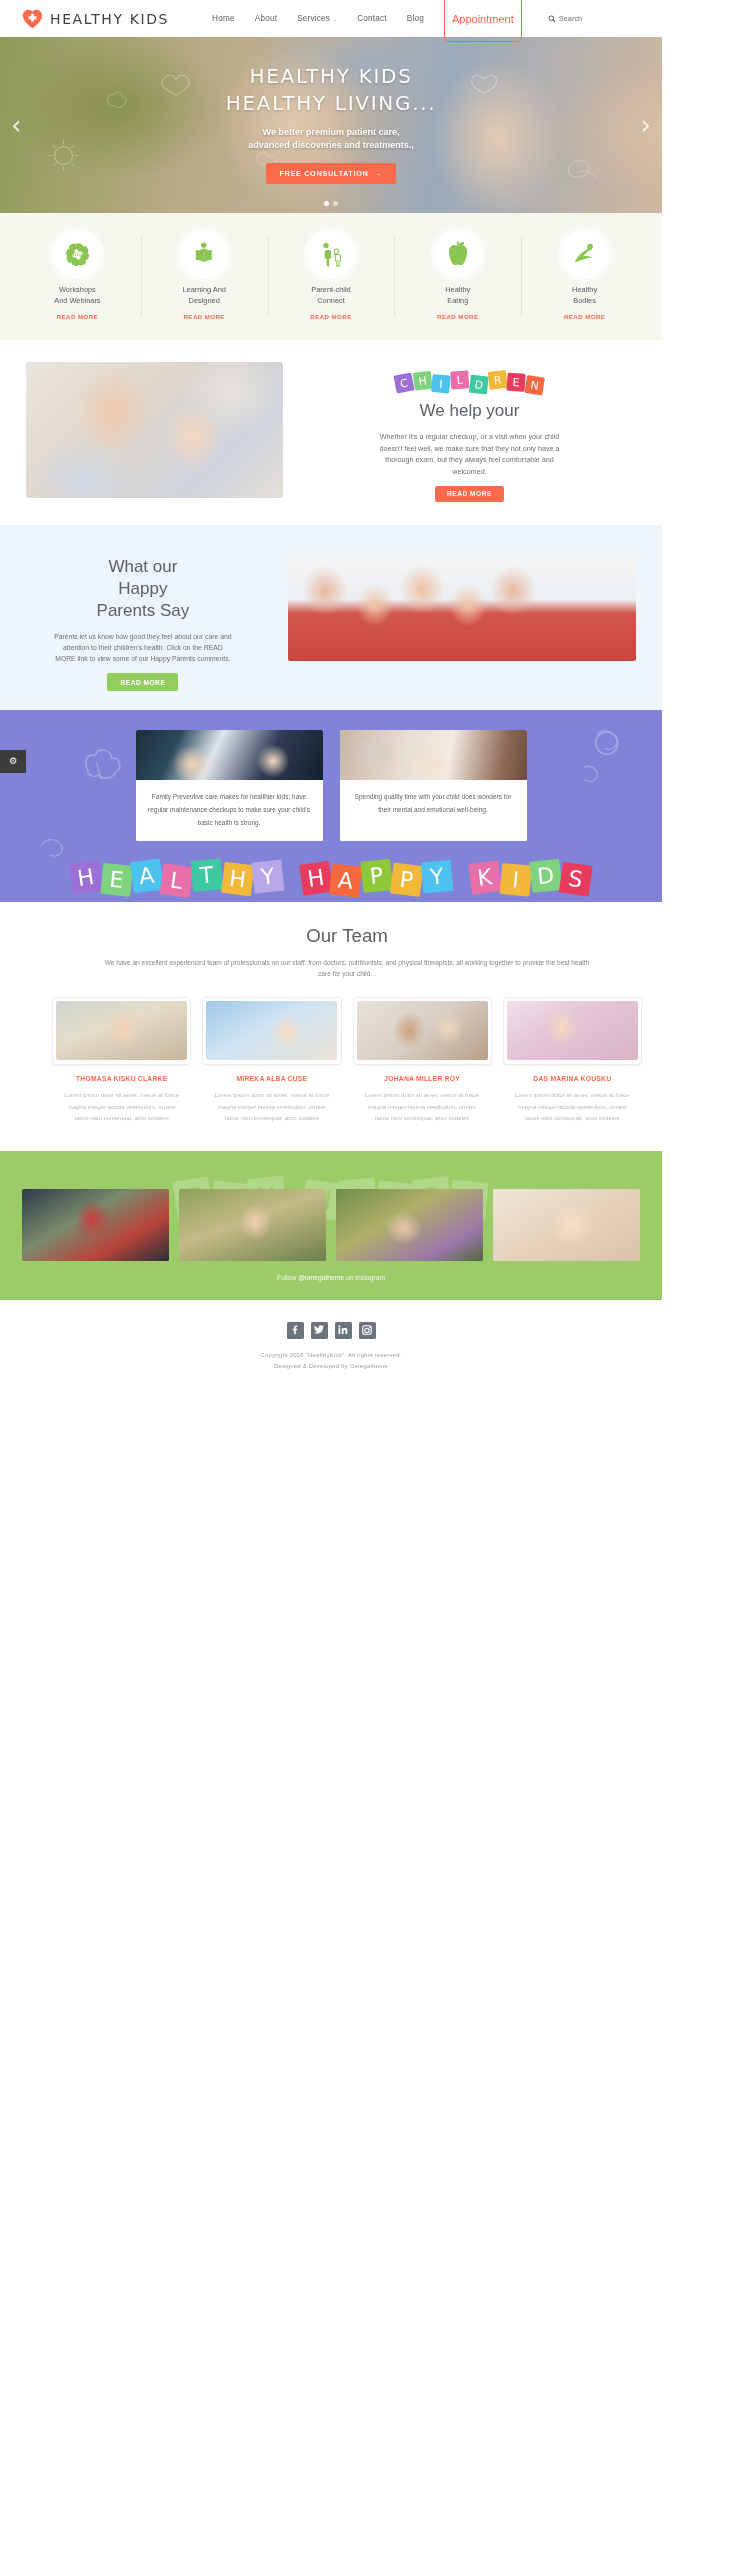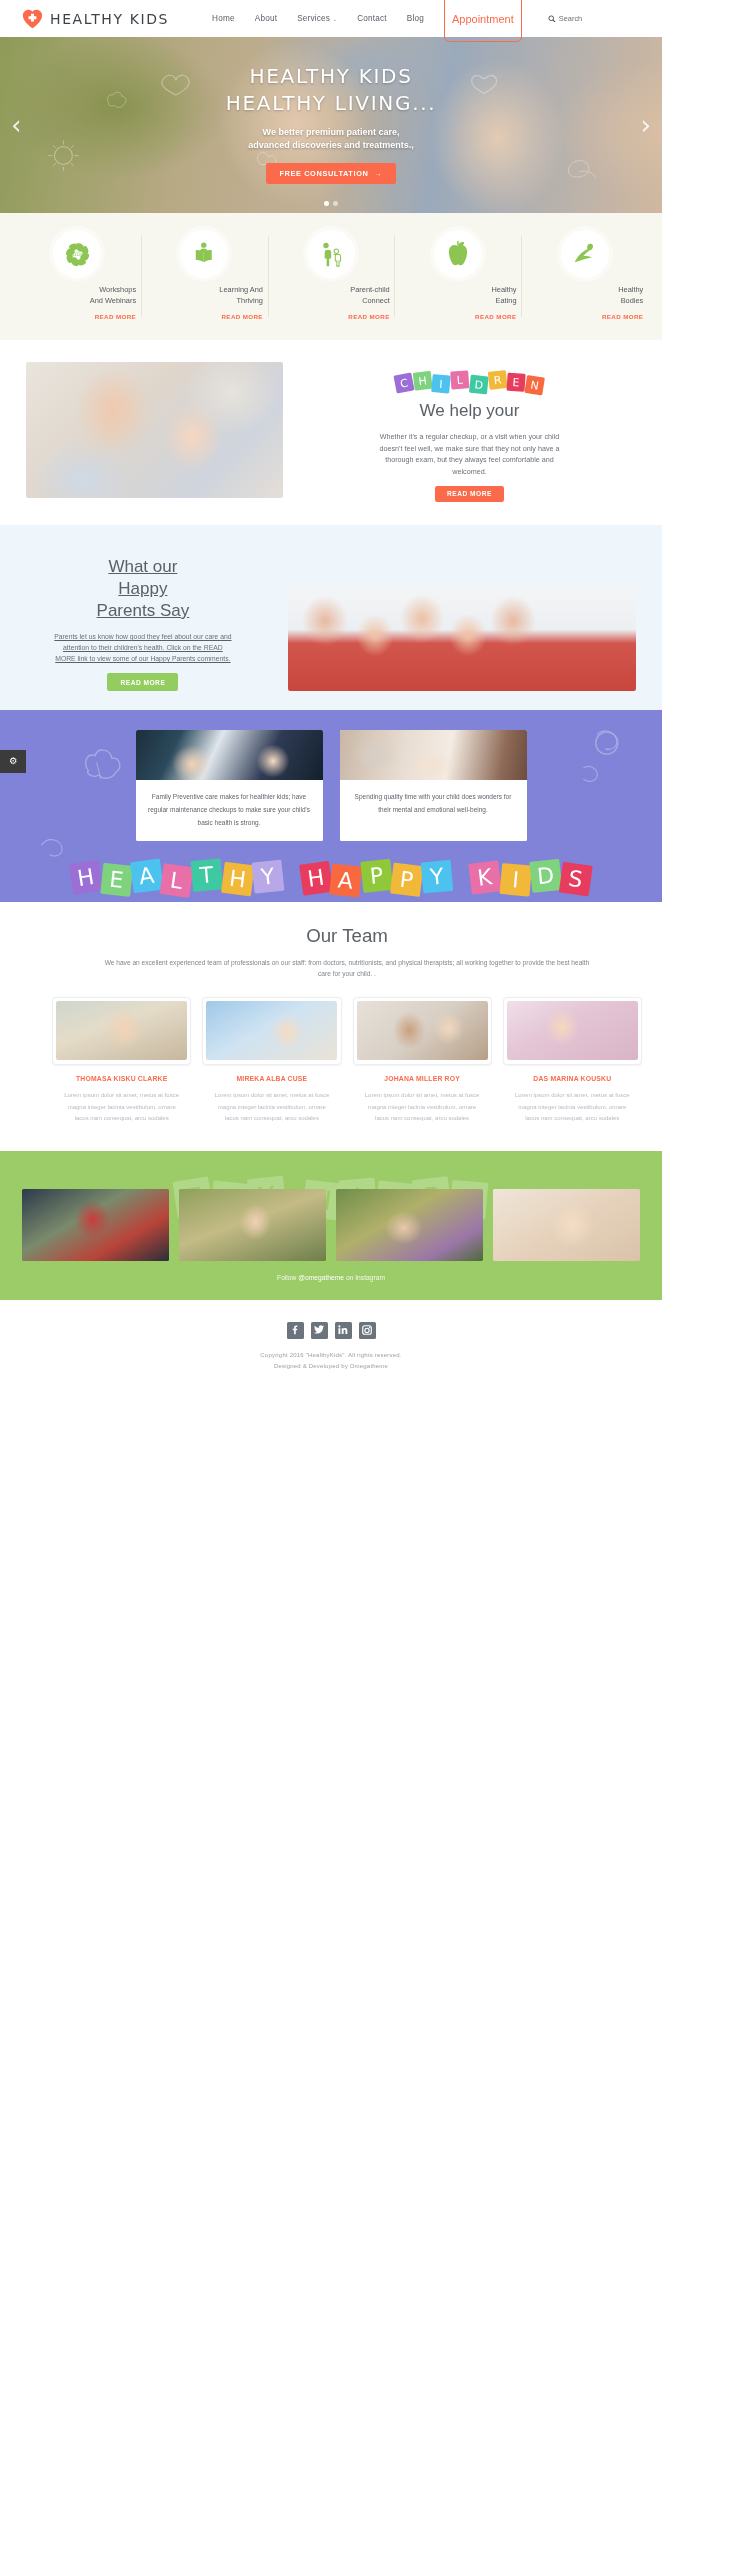--- a/index.html
+++ b/index.html
@@ -130,21 +130,21 @@
   .hero-dots .dot.active { background: #ffffff; }
 
   
   .features {
     background: #f7f6ef;
     padding: 17px 14px 20px;
     display: flex;
   }
   .feature {
     flex: 1;
-    text-align: right;
+    text-align: center;
     position: relative;
     padding: 0 4.7px;
   }
   .feature + .feature::before {
     content: "";
     position: absolute; left: 0; top: 6.2px; bottom: 3.1px;
     width: 0.8px; background: #e6e4d8;
   }
   .feat-circle {
     width: 48px; height: 48px; margin: 0 auto 7px;
@@ -202,22 +202,22 @@
   .btn-coral {
     display: inline-block; margin-top: 8.6px;
     background: #fb6a4a; color: #fff;
     font-size: 6.6px; font-weight: 700; letter-spacing: 0.5px;
     padding: 4.7px 12.4px; border-radius: 2.3px; cursor: pointer;
   }
 
   
   .parents-sec {
     background: #eef5fb;
-    display: flex; align-items: flex-end;
-    padding: 22px 26.4px 18.7px; gap: 29px; text-decoration: underline;
+    display: flex; align-items: flex-start;
+    padding: 22px 26.4px 18.7px; gap: 29px;
   }
   .parents-text { width: 233px; text-align: center; padding-top: 9.3px; }
   .parents-h2 {
     font-size: 17px; line-height: 1.28; color: #5b6167; font-weight: 400;
   }
   .parents-p {
     margin-top: 9.3px; font-size: 6.8px; line-height: 1.62; color: #6b7077;
     max-width: 179px; margin-left: auto; margin-right: auto;
   }
   .btn-green {
@@ -465,21 +465,21 @@
     <div class="feature">
       <div class="feat-circle">
         <svg width="29.5" height="29.5" viewBox="0 0 48 48">
           <circle cx="24" cy="10" r="4.4" fill="#8dc553"></circle>
           <path d="M17 22c0-4 3.2-6.5 7-6.5s7 2.5 7 6.5z" fill="#8dc553"></path>
           <path d="M24 22c-3-3-9-4-13-4v16c4 0 10 1 13 4z" fill="#8dc553"></path>
           <path d="M24 22c3-3 9-4 13-4v16c-4 0-10 1-13 4z" fill="#8dc553"></path>
         </svg>
       </div>
       <div class="feat-title">Learning And</div>
-      <div class="feat-title">Thriving</div>
+      <div class="feat-title">Designed</div>
       <div class="feat-more">READ MORE</div>
     </div>
 
     <div class="feature">
       <div class="feat-circle">
         <svg width="31" height="31" viewBox="0 0 48 48">
           <circle cx="17" cy="10" r="4.2" fill="#8dc553"></circle>
           <path d="M12 17h10c2 0 3 1.6 3 3.4V30h-3v12h-4V30h-3V20.4c0-1.8 1-3.4 3-3.4z" fill="#8dc553"></path>
           <circle cx="33" cy="19" r="3.4" fill="#ffffff" stroke="#8dc553" stroke-width="1.6"></circle>
           <path d="M29 24h8c1.6 0 2.6 1.2 2.6 2.6V34h-2.4v8h-3.4v-8h-2.4v-7.4c0-1.4 1-2.6 2.6-2.6z" fill="#ffffff" stroke="#8dc553" stroke-width="1.6"></path>

